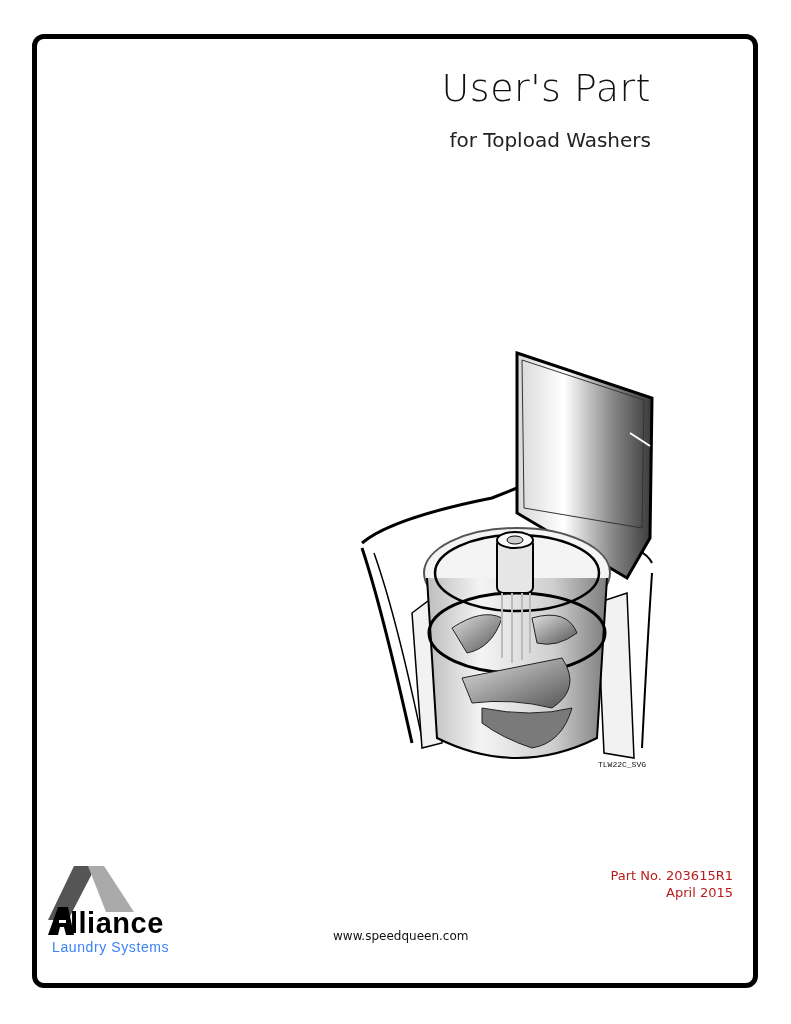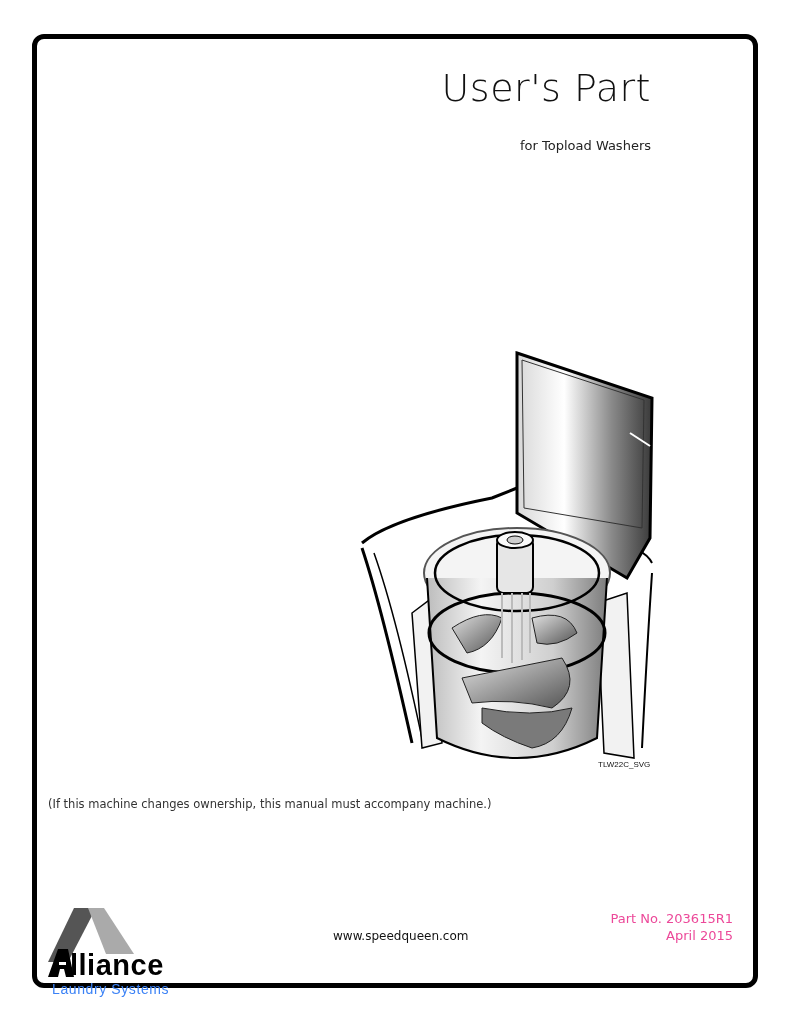--- a/index.html
+++ b/index.html
@@ -1,29 +1,29 @@
 <!DOCTYPE html>
 <html><head>
   <meta charset="utf-8">
   <style>
     html, body { margin: 0; padding: 0; background: #ffffff; }
     body { width: 791px; height: 1024px; position: relative; overflow: hidden; font-family: "DejaVu Sans", sans-serif; color: #111; }
     .frame { position: absolute; left: 32px; top: 34px; width: 716px; height: 944px; border: 5px solid #000; border-radius: 12px; }
     .title { position: absolute; right: 140px; top: 66px; font-size: 38px; font-weight: 300; letter-spacing: 0.5px; color: #111; font-family: "DejaVu Sans", sans-serif; }
-    .subtitle { position: absolute; right: 140px; top: 138px; font-size: 13px; color: #222; font-family: "DejaVu Sans", sans-serif; }
+    .subtitle { position: absolute; right: 140px; top: 128px; font-size: 20px; color: #222; font-family: "DejaVu Sans", sans-serif; }
     .illus { position: absolute; left: 352px; top: 348px; width: 310px; height: 420px; }
-    .fig-code { position: absolute; left: 598px; top: 760px; font-size: 8px; font-family: Liberation Sans, sans-serif; color: #111; }
+    .fig-code { position: absolute; left: 598px; top: 760px; font-size: 8px; font-family: Liberation Mono, monospace; color: #111; }
     .notes { position: absolute; left: 48px; top: 796px; font-size: 11.5px; line-height: 17px; font-family: "DejaVu Sans", sans-serif; }
     .notes .b { font-weight: bold; color: #111; }
     .notes .n { color: #333; }
-    .logo { position: absolute; left: 48px; top: 904px; width: 160px; height: 95px; }
+    .logo { position: absolute; left: 48px; top: 862px; width: 160px; height: 95px; }
     .logo-word { position: absolute; left: 22px; top: 45px; font-family: "Liberation Sans", sans-serif; font-weight: bold; font-size: 29px; color: #000; letter-spacing: 0.5px; }
     .logo-sub { position: absolute; left: 4px; top: 77px; font-family: "Liberation Sans", sans-serif; font-size: 14px; color: #3b82f6; letter-spacing: 0.6px; }
     .url { position: absolute; left: 333px; top: 929px; font-size: 12px; font-family: "DejaVu Sans", sans-serif; color: #111; }
-    .partno { position: absolute; right: 58px; top: 910px; font-size: 13px; text-align: right; color: #ec4899; font-family: "DejaVu Sans", sans-serif; line-height: 17px; }
+    .partno { position: absolute; right: 58px; top: 867px; font-size: 13px; text-align: right; color: #b91c1c; font-family: "DejaVu Sans", sans-serif; line-height: 17px; }
   </style>
 </head>
 <body>
 
 <div class="frame"></div>
 
 <div class="title">User's Part</div>
 <div class="subtitle">for Topload Washers</div>
 
 <svg class="illus" viewBox="0 0 310 420" xmlns="http://www.w3.org/2000/svg">
@@ -72,21 +72,20 @@
 
   <rect x="145" y="190" width="36" height="55" rx="6" fill="#e6e6e6" stroke="#000" stroke-width="2"></rect>
   <ellipse cx="163" cy="192" rx="18" ry="8" fill="#fafafa" stroke="#000" stroke-width="2"></ellipse>
   <ellipse cx="163" cy="192" rx="8" ry="4" fill="#cfcfcf" stroke="#000" stroke-width="1"></ellipse>
   <path d="M150 245 L150 310 M160 245 L160 315 M170 245 L170 312 M178 245 L178 305" stroke="#bbb" stroke-width="2"></path>
 </svg>
 
 <div class="fig-code">TLW22C_SVG</div>
 
 <div class="notes">
-  <div class="n">(If this machine changes ownership, this manual must accompany machine.)</div>
 </div>
 
 <div class="logo">
   <svg width="160" height="60" style="position:absolute;left:0;top:0">
     <polygon points="26,4 48,4 20,58 0,58" fill="#555"></polygon>
     <polygon points="40,4 56,4 86,50 58,50" fill="#aaa"></polygon>
   </svg>
   <svg width="26" height="28" style="position:absolute;left:0;top:45px">
     <polygon points="10,0 20,0 26,28 18,28 16,20 12,20 10,28 0,28" fill="#000"></polygon>
     <rect x="11" y="13" width="7" height="3" fill="#fff"></rect>

